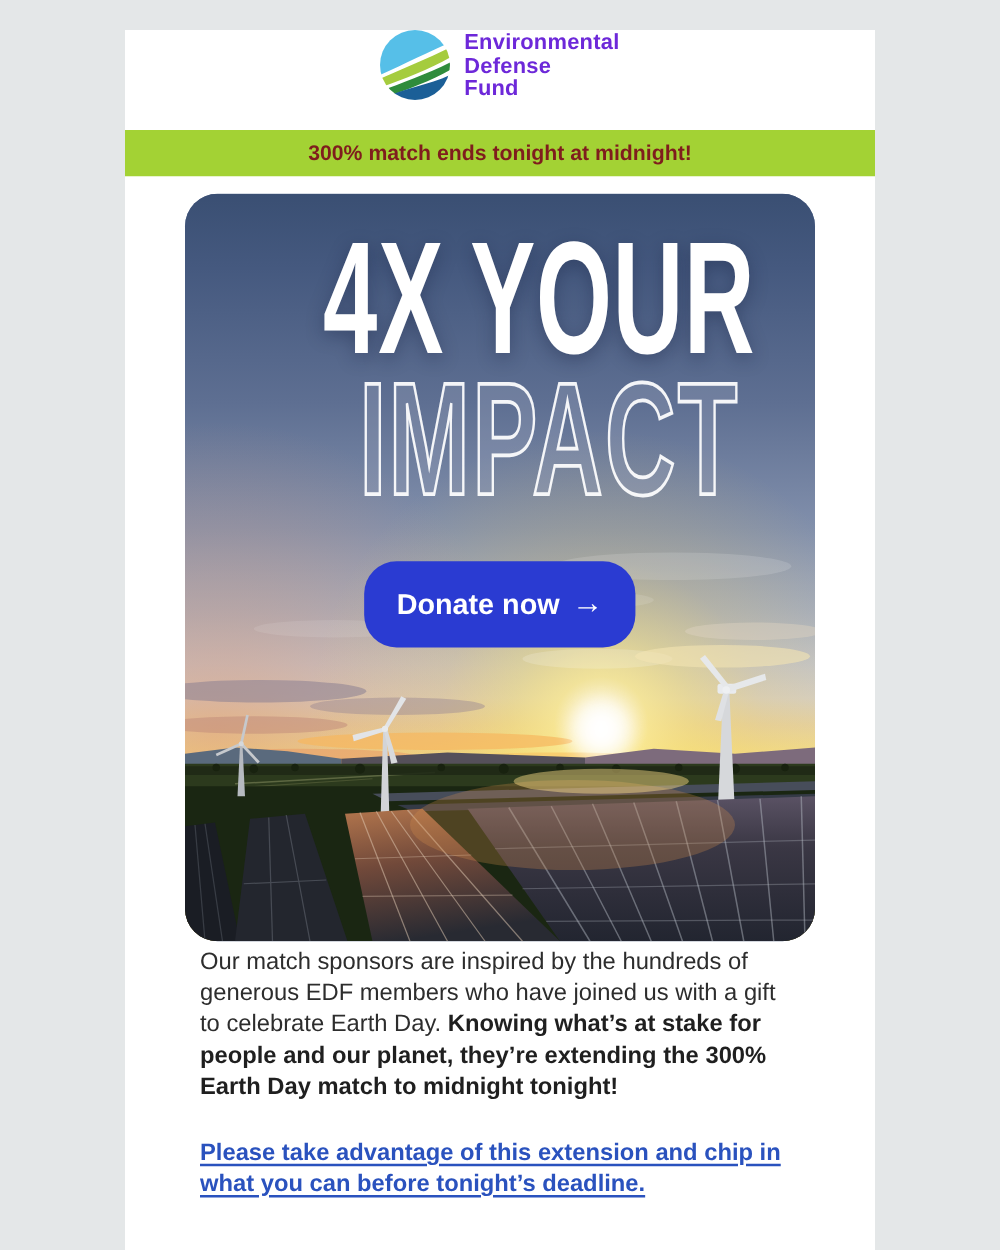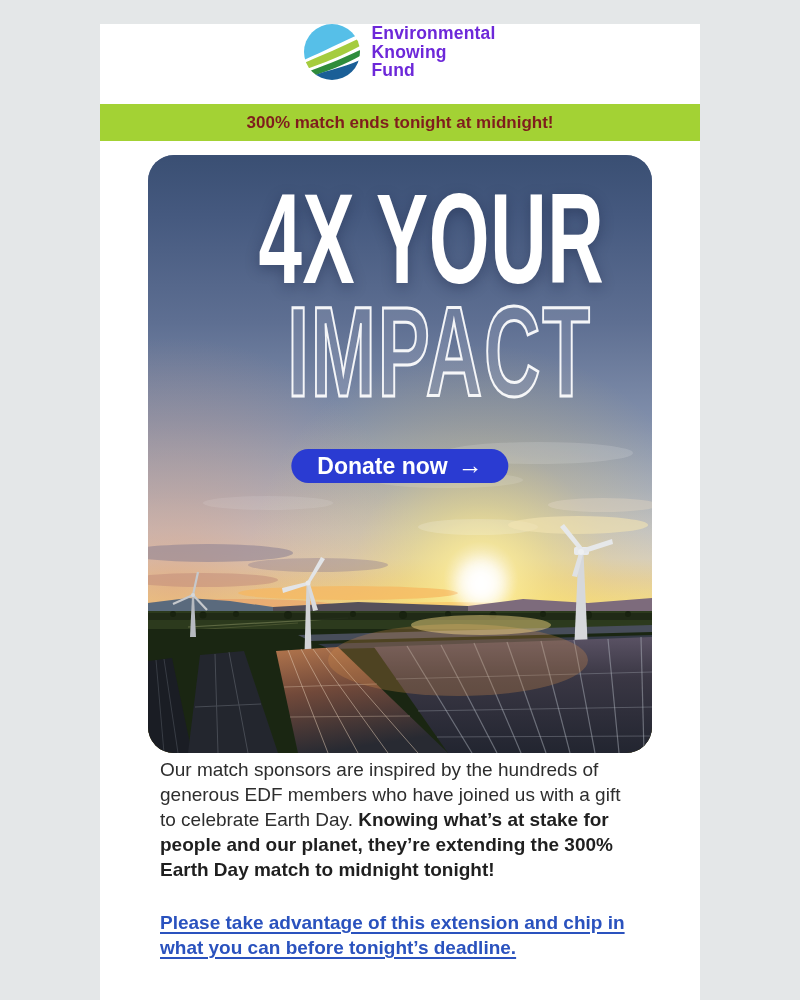--- a/index.html
+++ b/index.html
@@ -47,21 +47,21 @@
   }
   .t1 .squeeze { color:#ffffff; text-shadow:0 4px 18px rgba(20,30,60,.35); }
   .t2 .squeeze {
     color:rgba(151,163,186,.32);
     -webkit-text-stroke:3px rgba(255,255,255,.93);
     letter-spacing:3px;
   }
   .cta {
     position:absolute; top:294px; left:50%; transform:translateX(-50%);
     display:inline-flex; align-items:center; gap:10px;
-    height:34px; padding:0 26px; border-radius:26px;
+    height:69px; padding:0 26px; border-radius:26px;
     background:#2a3bd2; color:#ffffff; text-decoration:none; cursor:pointer;
     font-size:23px; font-weight:700; white-space:nowrap;
   }
   .cta .arrow { font-weight:400; font-size:25px; line-height:1; position:relative; top:-1px; }
   .copy { padding:0 60px; }
   .copy p { font-size:19px; line-height:25px; color:#2d2d2d; }
   .p1 { margin-top:4px; }
   .p2 { margin-top:28px; line-height:26px; }
   .copy strong { color:#1f1f1f; }
   .body-link {
@@ -85,21 +85,21 @@
       <g clip-path="url(#lc)">
         <rect width="56" height="56" fill="#ffffff"></rect>
         <path d="M0,0 H56 V10 C40,17 20,27 0,36 Z" fill="#56bfe8"></path>
         <path d="M56,14 C38,23 18,31 0,39 L0,46 C20,39 40,31 56,22 Z" fill="#a5cc3e"></path>
         <path d="M56,26 C38,35 16,43 0,49 L0,55 C22,48 42,40 56,32 Z" fill="#2f8c3c"></path>
         <path d="M0,56 C16,47 40,44 56,36 L56,56 Z" fill="#1b5f97"></path>
       </g>
     </svg>
     <div class="logo-text">
       <div>Environmental</div>
-      <div>Knowing</div>
+      <div>Defense</div>
       <div>Fund</div>
     </div>
   </a>
 
   <div class="banner">
     <span>300% match ends tonight at midnight!</span>
   </div>
 
   <div class="hero">
     <svg class="bg" width="504" height="598" viewBox="0 0 504 598" aria-hidden="true">

